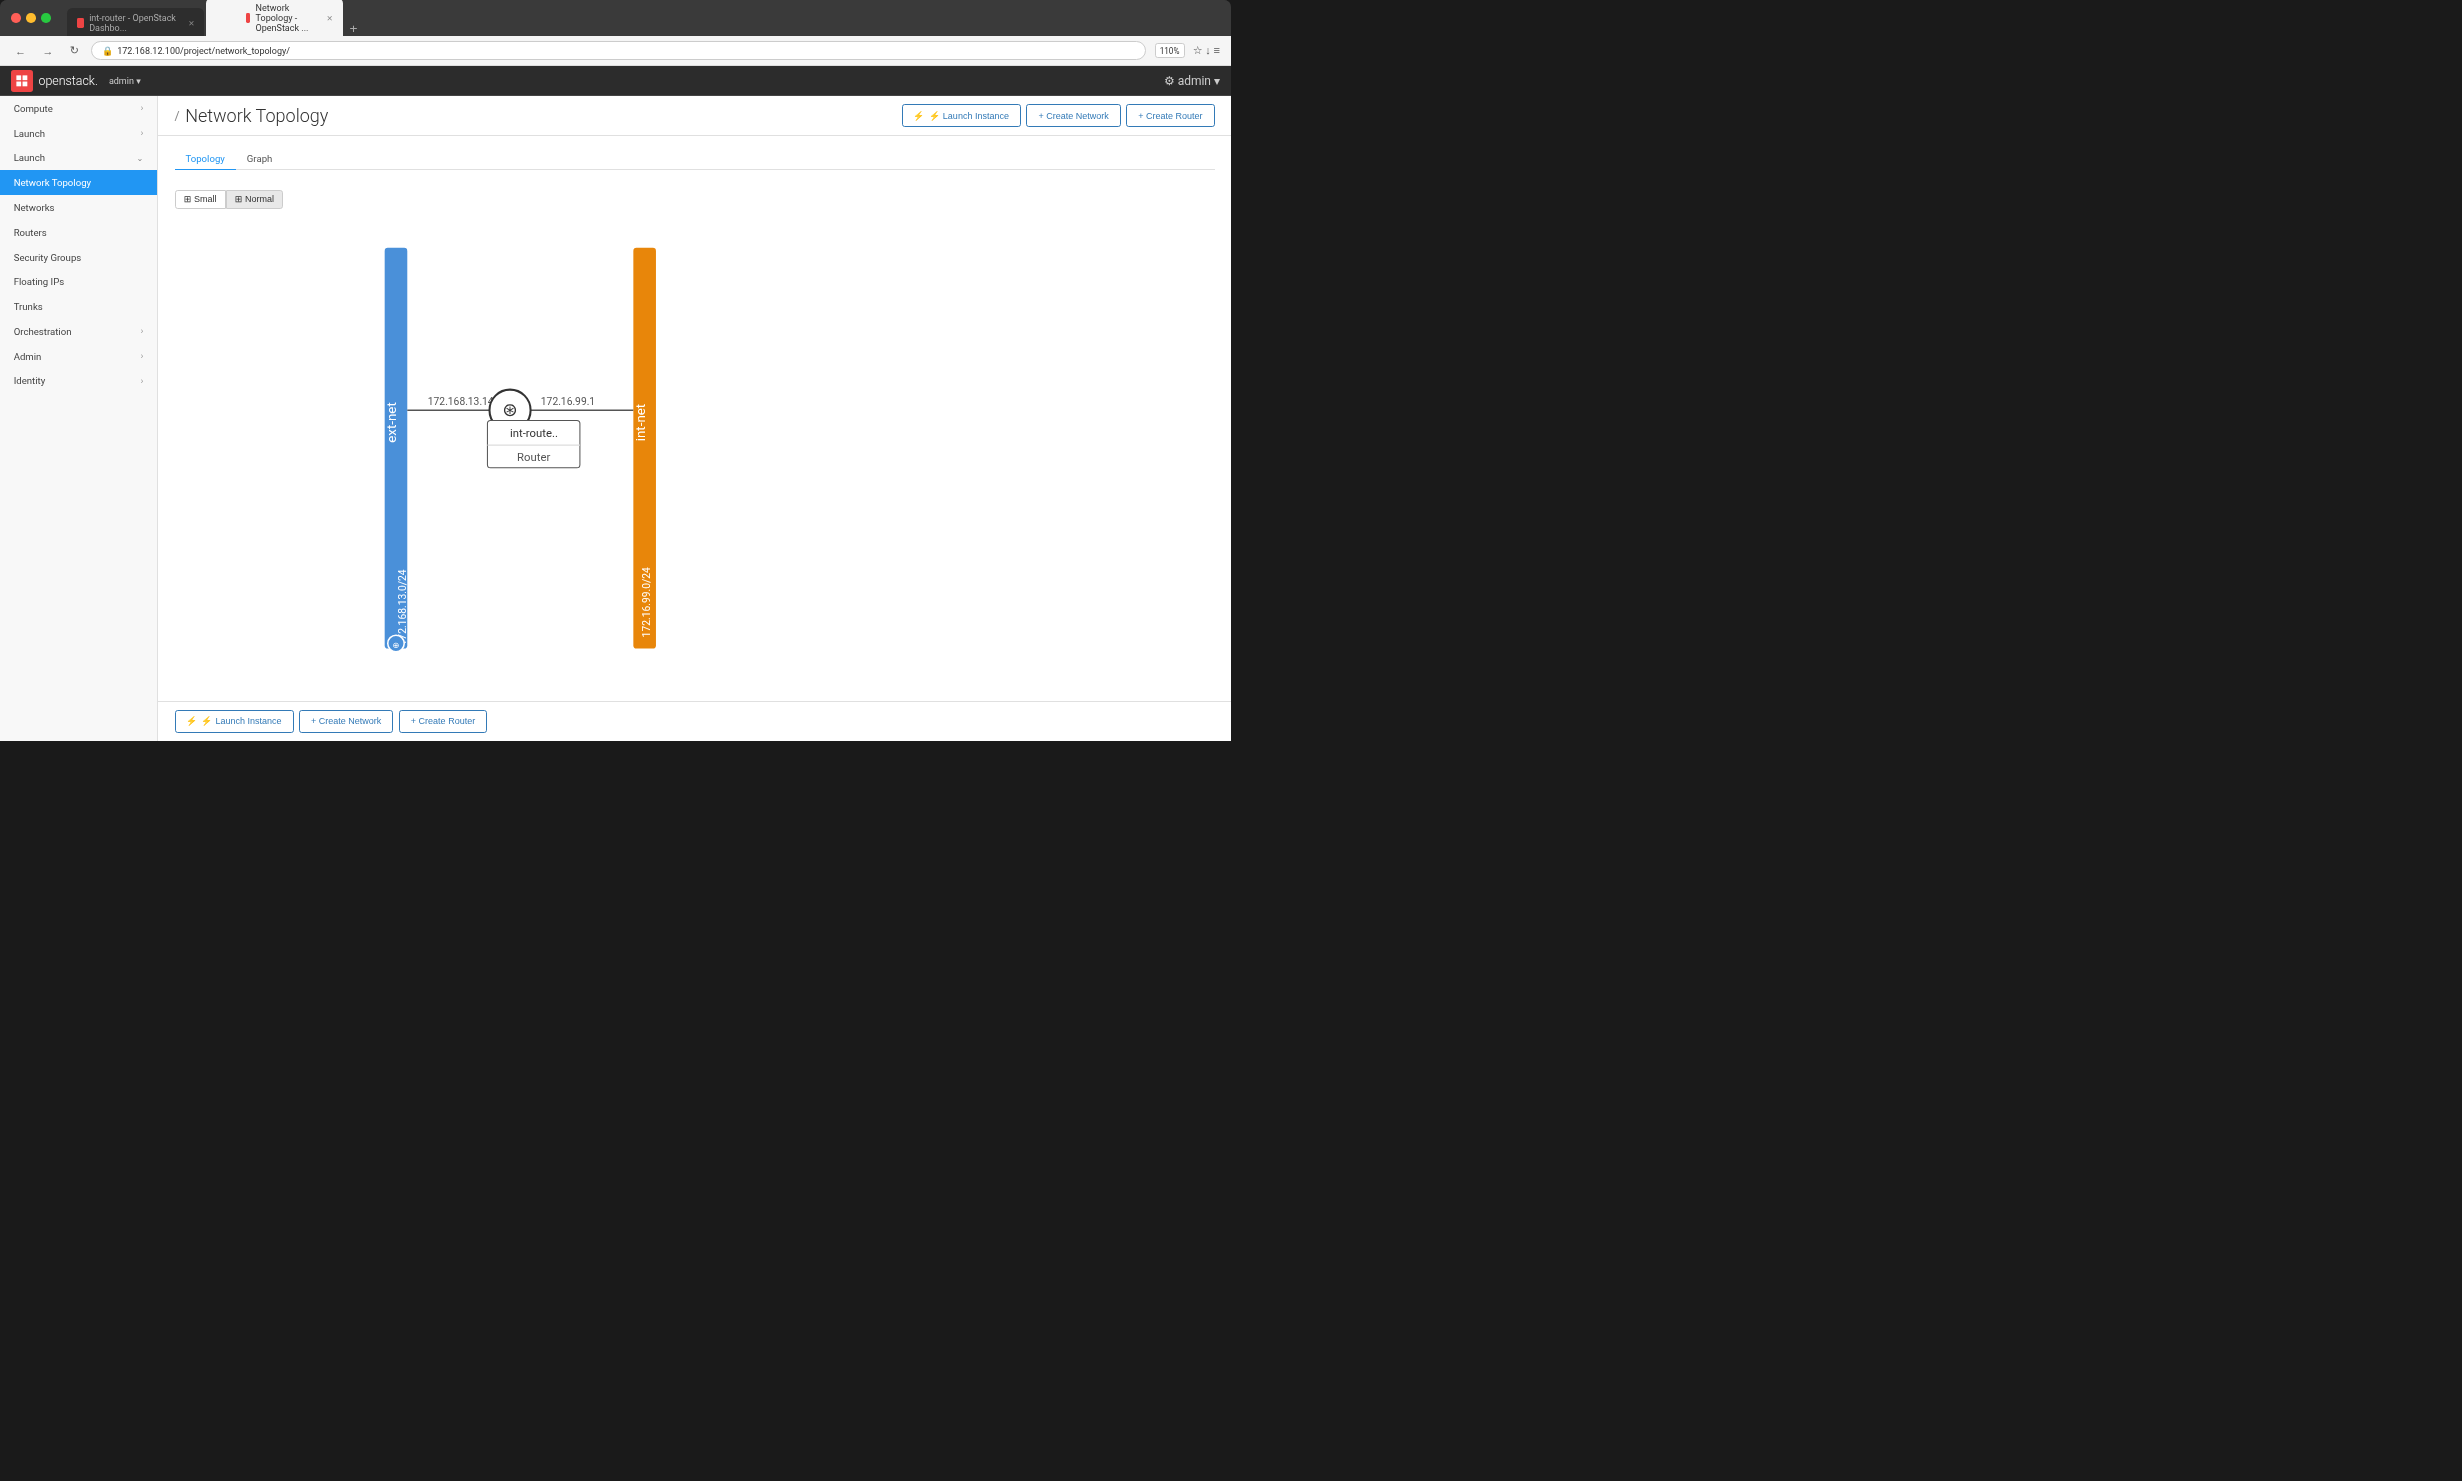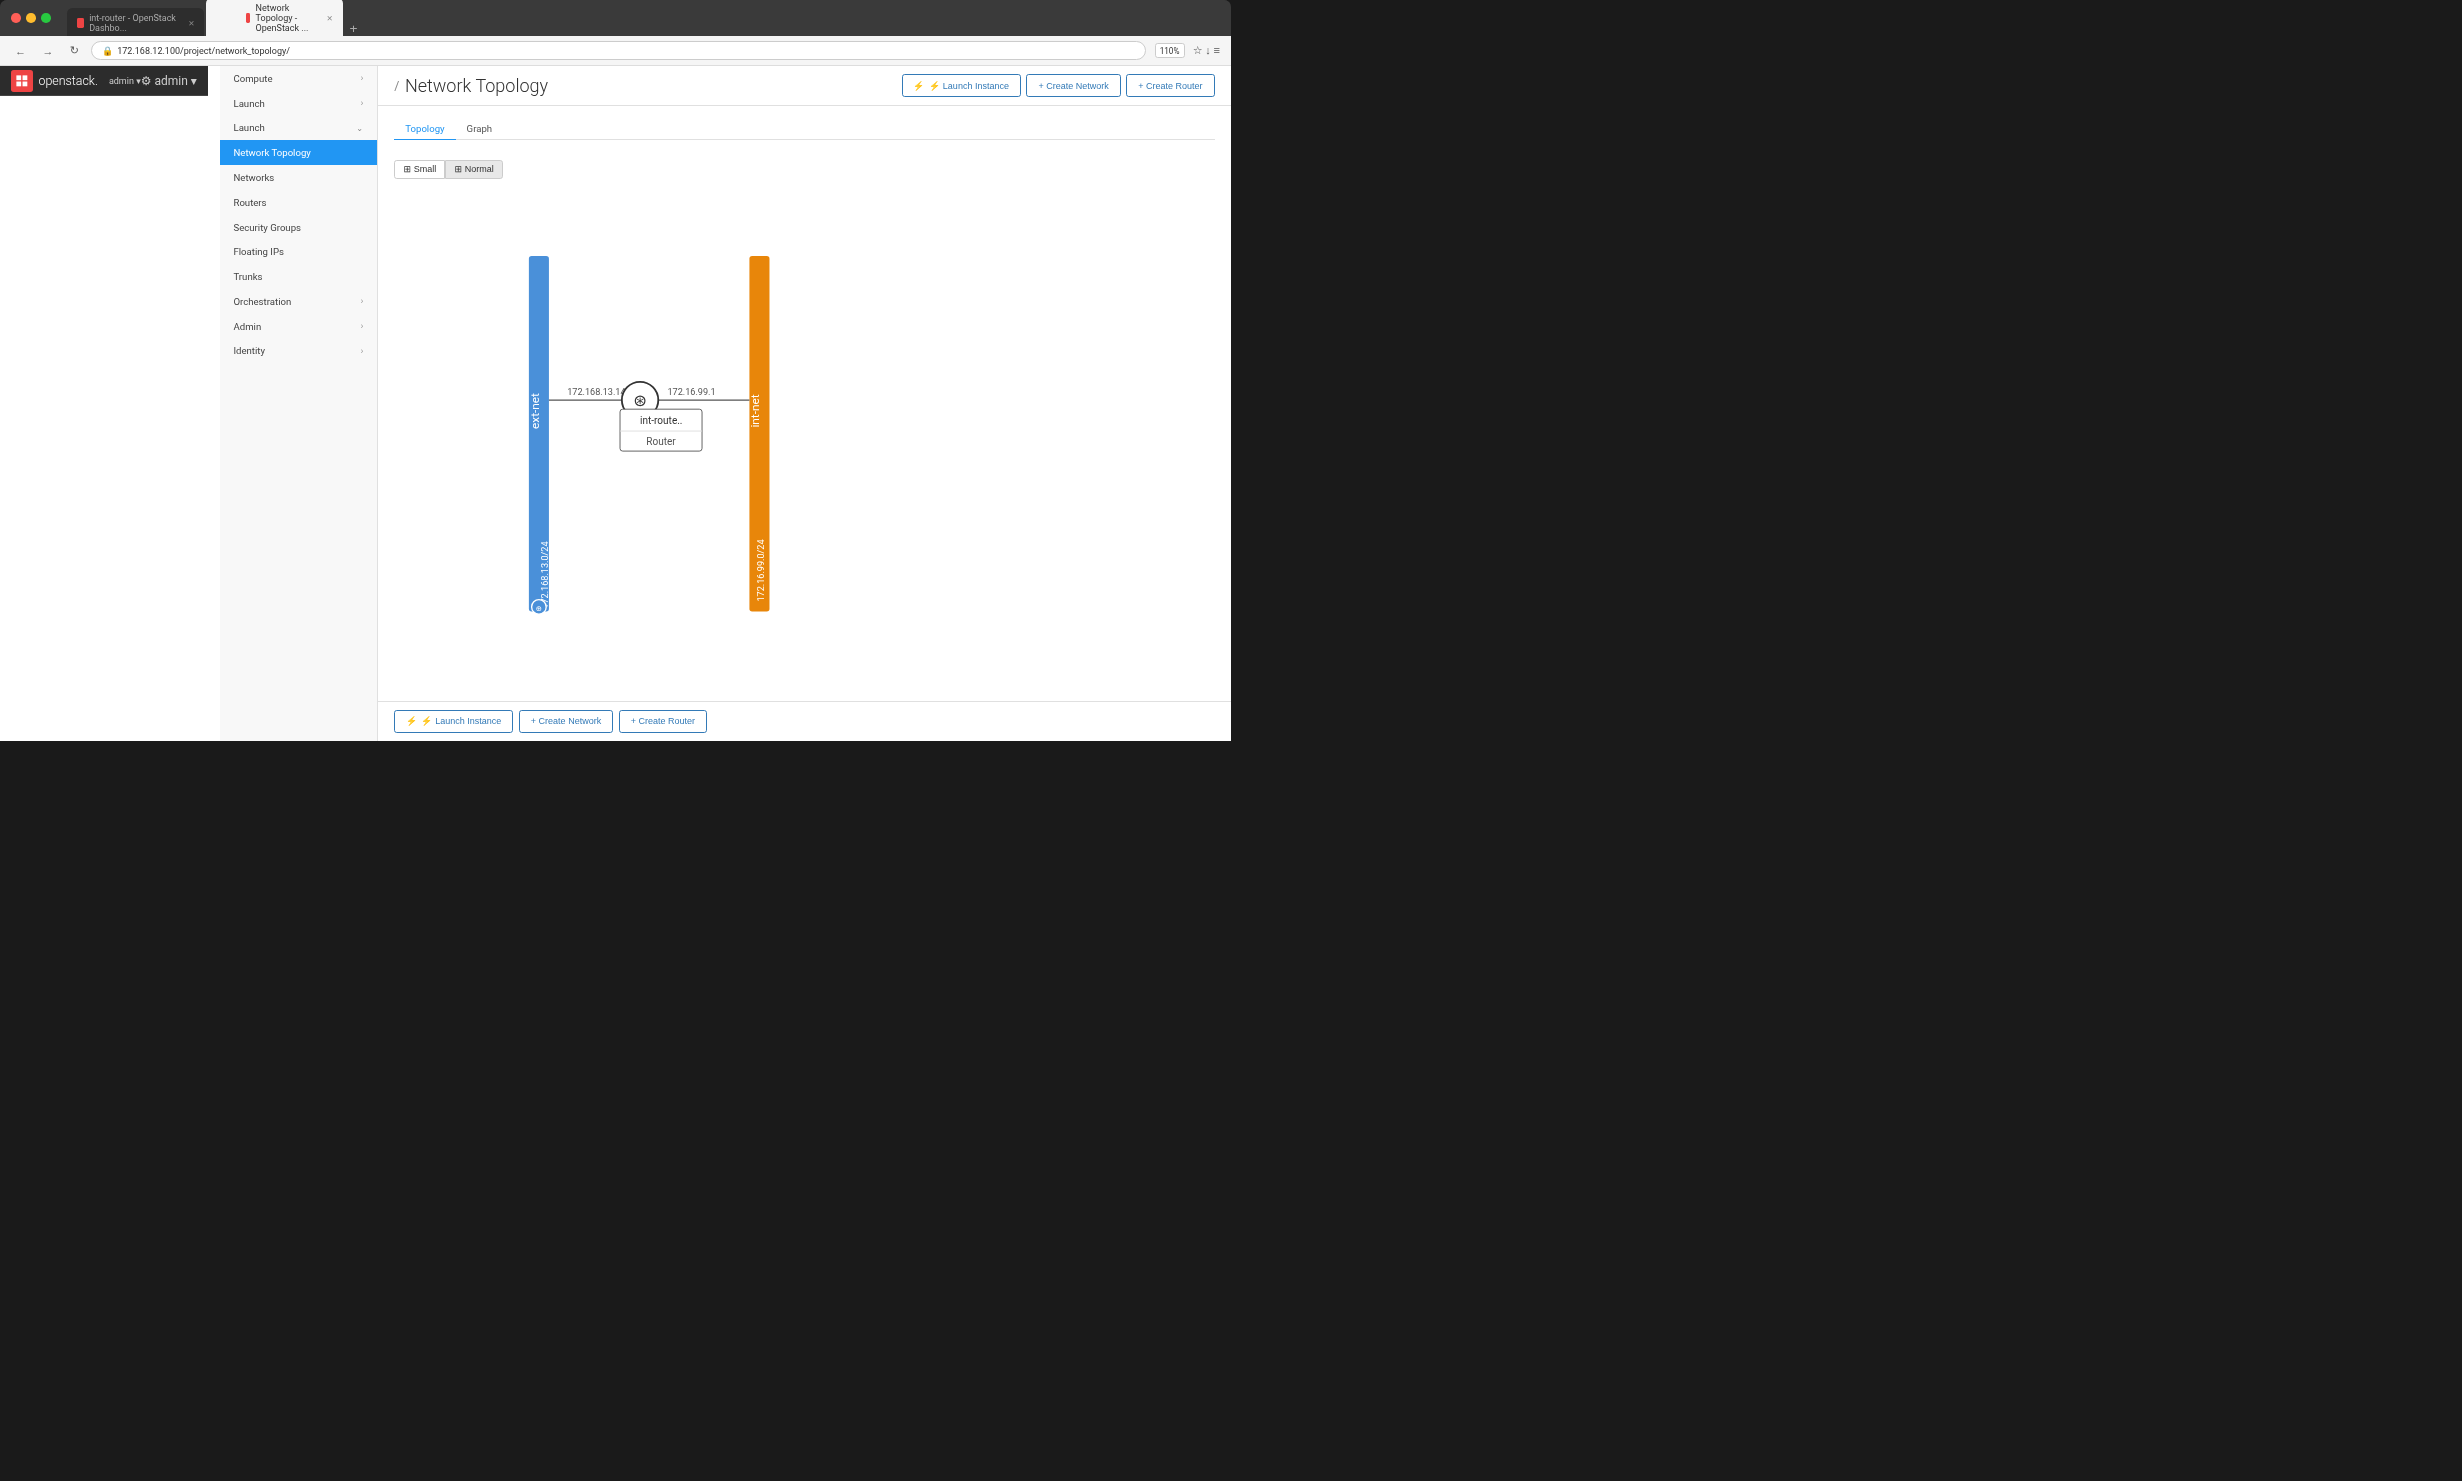--- a/index.html
+++ b/index.html
@@ -24,21 +24,21 @@
     .tab-new { background: none; border: none; color: #aaa; font-size: 13.7px; cursor: pointer; padding: 2.7px 5.5px; }
 
     
     .browser-addressbar { background: #f5f5f5; height: 30px; display: flex; align-items: center; padding: 0 11px; gap: 8.2px; border-bottom: 0.7px solid #ddd; }
     .nav-btn { background: none; border: none; color: #555; font-size: 11px; cursor: pointer; padding: 2.7px 4.1px; }
     .address-bar { flex: 1; background: white; border: 0.7px solid #ccc; border-radius: 13.7px; padding: 3.4px 9.6px; font-size: 9px; color: #333; display: flex; align-items: center; gap: 4.1px; }
     .zoom-badge { background: white; border: 0.7px solid #ccc; border-radius: 2.7px; padding: 1.4px 4.1px; font-size: 8.2px; color: #333; }
     .nav-icons { display: flex; gap: 6.9px; color: #555; font-size: 11px; }
 
     
-    .app-container { display: flex; flex: 1; background: white; overflow: hidden; gap: 12px; }
+    .app-container { display: flex; flex-direction: column; flex: 1; background: white; overflow: hidden; }
     .app-header { background: #2c2c2c; height: 30px; display: flex; align-items: center; padding: 0 11px; border-bottom: 0.7px solid #444; }
     .openstack-logo { display: flex; align-items: center; gap: 5.5px; color: white; font-size: 12.4px; font-weight: 300; }
     .logo-icon { width: 22px; height: 22px; background: #e44; border-radius: 2.7px; display: flex; align-items: center; justify-content: center; }
     .logo-icon svg { width: 13.7px; height: 13.7px; }
     .header-admin { color: #ccc; font-size: 9px; margin-left: 11px; display: flex; align-items: center; gap: 2.7px; }
     .header-right { margin-left: auto; display: flex; align-items: center; gap: 5.5px; color: #ccc; font-size: 12px; }
 
     
     .main-layout { display: flex; flex: 1; overflow: hidden; }
 

